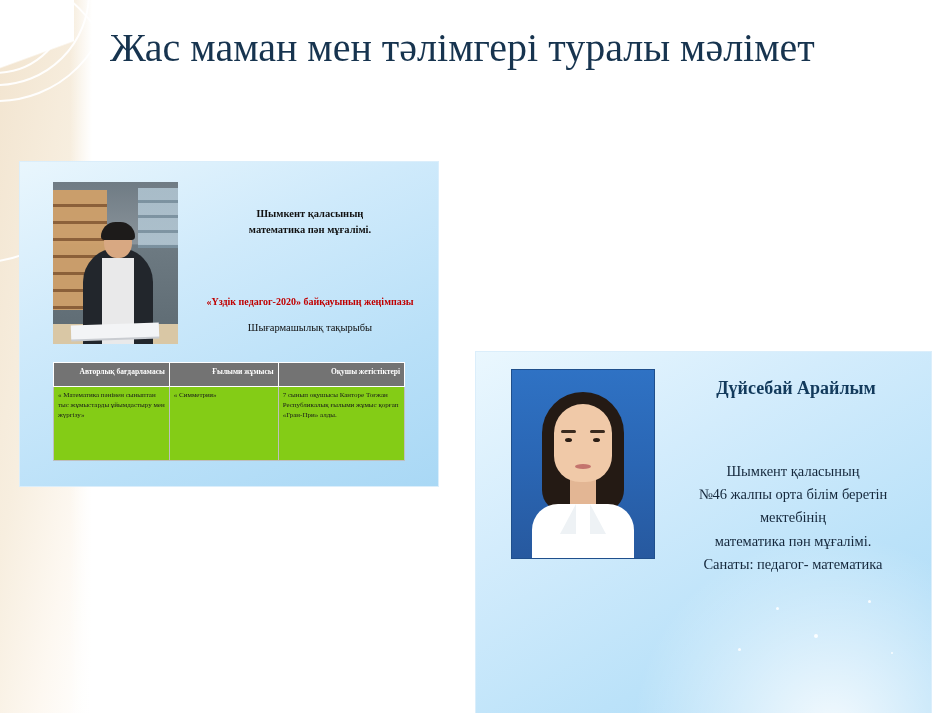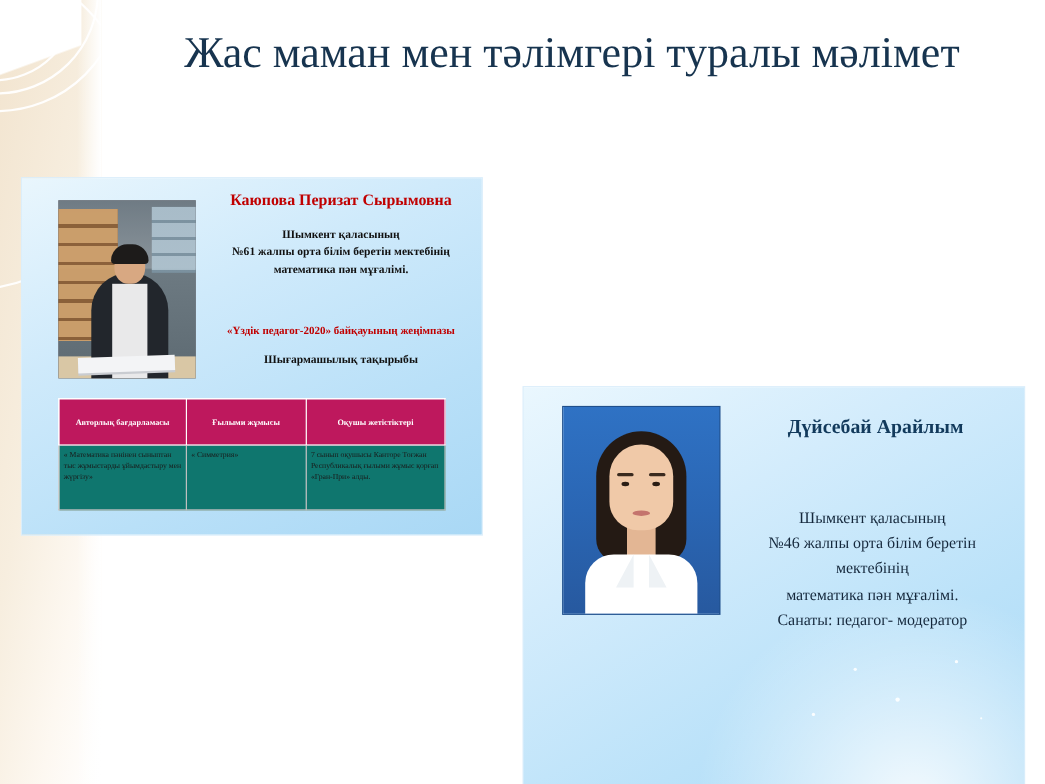--- a/index.html
+++ b/index.html
@@ -47,21 +47,20 @@
     left: 0; top: 0;
     width: 74px; height: 150px;
     background: linear-gradient(160deg, #ffffff 0%, #ffffff 38%, rgba(255,255,255,0) 39%);
   }
 
   
   .title {
     position: absolute;
     left: 110px; top: 22px;
     width: 820px;
-    text-align: center;
     font-size: 40px;
     line-height: 1.28;
     color: #17344f;
     font-family: "Liberation Serif", serif;
   }
 
   
   .card1 {
     position: absolute;
     left: 20px; top: 162px;
@@ -145,53 +144,53 @@
     text-align: center;
     font-size: 10px;
     font-weight: bold;
     color: #c00000;
   }
   .c1-sub {
     position: absolute;
     left: 166px; top: 160px; width: 248px;
     text-align: center;
     font-size: 10.5px;
-    font-weight: bold;
+    font-weight: normal;
     color: #111111;
   }
 
   
   .c1-table {
     position: absolute;
     left: 33px; top: 200px;
     width: 352px;
     border-collapse: collapse;
     background: #ffffff;
     table-layout: fixed;
   }
   .c1-table th {
-    background: #be185d;
+    background: #737373;
     color: #ffffff;
     font-size: 7.5px;
     font-weight: bold;
     border: 1px solid #ffffff;
-    padding: 16px 4px;
-    text-align: center;
+    padding: 4px 4px;
+    text-align: right;
     vertical-align: top;
     height: 24px;
   }
   .c1-table td {
     border: 1px solid #bfbfbf;
     font-size: 7px;
     line-height: 1.45;
     padding: 3px 4px;
     vertical-align: top;
     color: #1a1a1a;
-    height: 59px;
-    background: #0f766e;
+    height: 74px;
+    background: #84cc16;
   }
 
   
   .card2 {
     position: absolute;
     left: 476px; top: 352px;
     width: 455px; height: 432px;
     background:
       radial-gradient(circle at 78% 88%, rgba(255,255,255,.85) 0%, rgba(255,255,255,0) 38%),
       linear-gradient(150deg, #eaf7fe 0%, #d3ecfc 30%, #bbe2f9 62%, #a6d8f6 100%);
@@ -295,25 +294,23 @@
       <div class="ph-shelf" data-name="bookshelf-icon"></div>
       <div class="ph-shelf2" data-name="bookshelf-secondary-icon"></div>
       <div class="ph-desk" data-name="desk-shape"></div>
       <div class="ph-body" data-name="person-body-shape"></div>
       <div class="ph-vest" data-name="person-vest-shape"></div>
       <div class="ph-head" data-name="person-head-shape"></div>
       <div class="ph-hair" data-name="person-hair-shape"></div>
       <div class="ph-book" data-name="open-book-icon"></div>
     </div>
 
-    <div class="c1-name" data-name="mentor-name">Каюпова Перизат Сырымовна</div>
 
     <div class="c1-lines" data-name="mentor-info-block">
       <div data-name="mentor-info-line">Шымкент қаласының</div>
-      <div data-name="mentor-info-line">№61 жалпы орта білім беретін мектебінің</div>
       <div data-name="mentor-info-line">математика пән мұғалімі.</div>
     </div>
 
     <div class="c1-award" data-name="mentor-award">«Үздік педагог-2020» байқауының жеңімпазы</div>
     <div class="c1-sub" data-name="mentor-subheading">Шығармашылық тақырыбы</div>
 
     <table class="c1-table" data-name="mentor-achievements-table">
       <thead>
         <tr data-name="table-header-row">
           <th style="width:33%" data-name="table-header-cell">Авторлық бағдарламасы</th>
@@ -355,17 +352,17 @@
 
     <div class="c2-name" data-name="young-specialist-name">
       <div data-name="young-specialist-name-line">Дүйсебай  Арайлым</div>
     </div>
 
     <div class="c2-lines" data-name="young-specialist-info-block">
       <div data-name="young-specialist-info-line">Шымкент қаласының</div>
       <div data-name="young-specialist-info-line">№46 жалпы орта білім беретін</div>
       <div data-name="young-specialist-info-line">мектебінің</div>
       <div data-name="young-specialist-info-line">математика пән мұғалімі.</div>
-      <div data-name="young-specialist-info-line">Санаты:       педагог- модератор</div>
+      <div data-name="young-specialist-info-line">Санаты:       педагог- математика</div>
     </div>
   </div>
 
 </div>
 
 </body></html>

